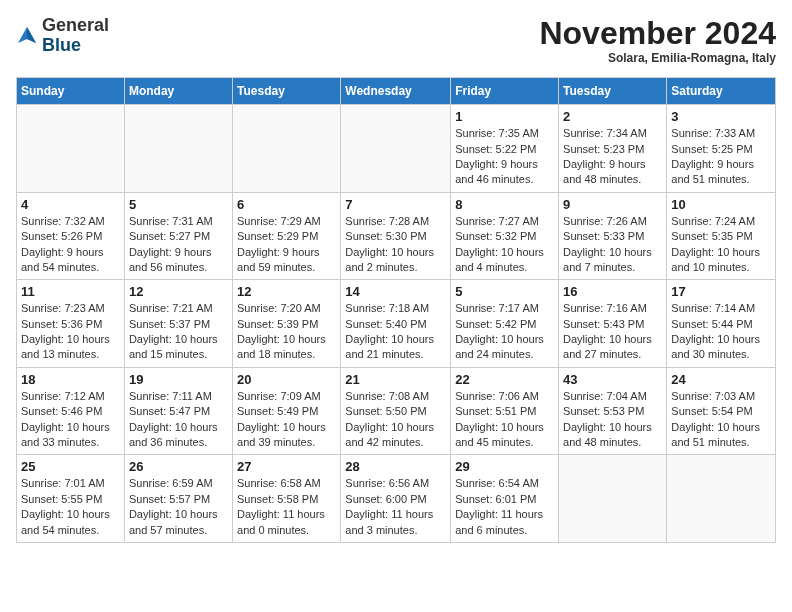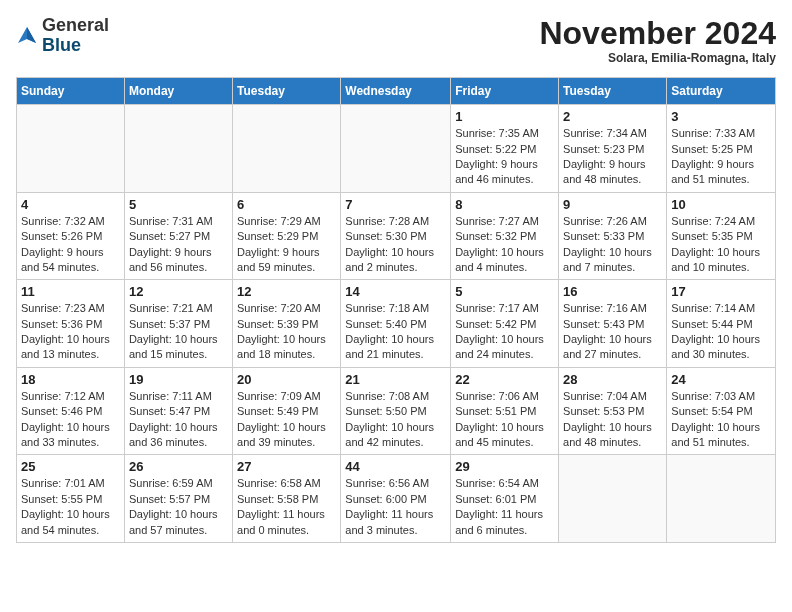--- a/index.html
+++ b/index.html
@@ -211,21 +211,21 @@
         </td>
         <td>
           <span class="day-number">21</span>
           <div class="day-info">Sunrise: 7:08 AM<br>Sunset: 5:50 PM<br>Daylight: 10 hours and 42 minutes.</div>
         </td>
         <td>
           <span class="day-number">22</span>
           <div class="day-info">Sunrise: 7:06 AM<br>Sunset: 5:51 PM<br>Daylight: 10 hours and 45 minutes.</div>
         </td>
         <td>
-          <span class="day-number">28</span>
+          <span class="day-number">43</span>
           <div class="day-info">Sunrise: 7:04 AM<br>Sunset: 5:53 PM<br>Daylight: 10 hours and 48 minutes.</div>
         </td>
         <td>
           <span class="day-number">24</span>
           <div class="day-info">Sunrise: 7:03 AM<br>Sunset: 5:54 PM<br>Daylight: 10 hours and 51 minutes.</div>
         </td>
       </tr>
       <tr>
         <td>
           <span class="day-number">25</span>
@@ -233,21 +233,21 @@
         </td>
         <td>
           <span class="day-number">26</span>
           <div class="day-info">Sunrise: 6:59 AM<br>Sunset: 5:57 PM<br>Daylight: 10 hours and 57 minutes.</div>
         </td>
         <td>
           <span class="day-number">27</span>
           <div class="day-info">Sunrise: 6:58 AM<br>Sunset: 5:58 PM<br>Daylight: 11 hours and 0 minutes.</div>
         </td>
         <td>
-          <span class="day-number">44</span>
+          <span class="day-number">28</span>
           <div class="day-info">Sunrise: 6:56 AM<br>Sunset: 6:00 PM<br>Daylight: 11 hours and 3 minutes.</div>
         </td>
         <td>
           <span class="day-number">29</span>
           <div class="day-info">Sunrise: 6:54 AM<br>Sunset: 6:01 PM<br>Daylight: 11 hours and 6 minutes.</div>
         </td>
         <td class="empty"></td>
         <td class="empty"></td>
       </tr>
     </tbody>

